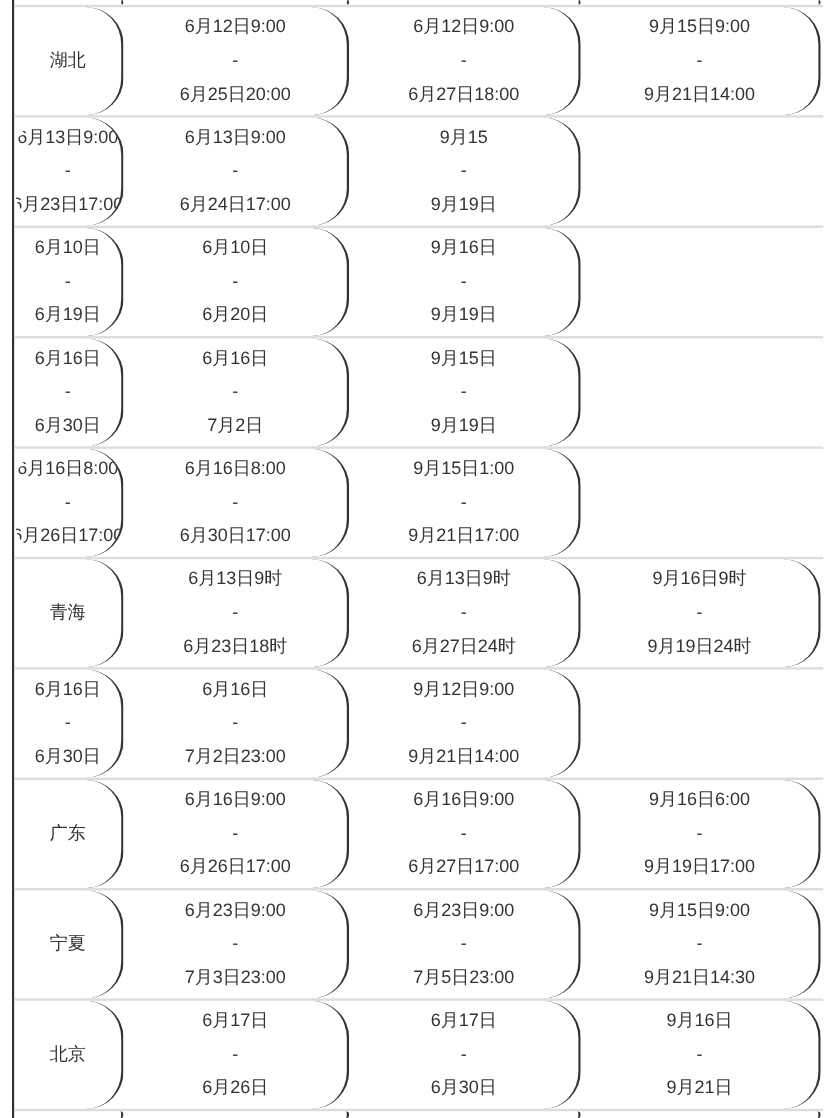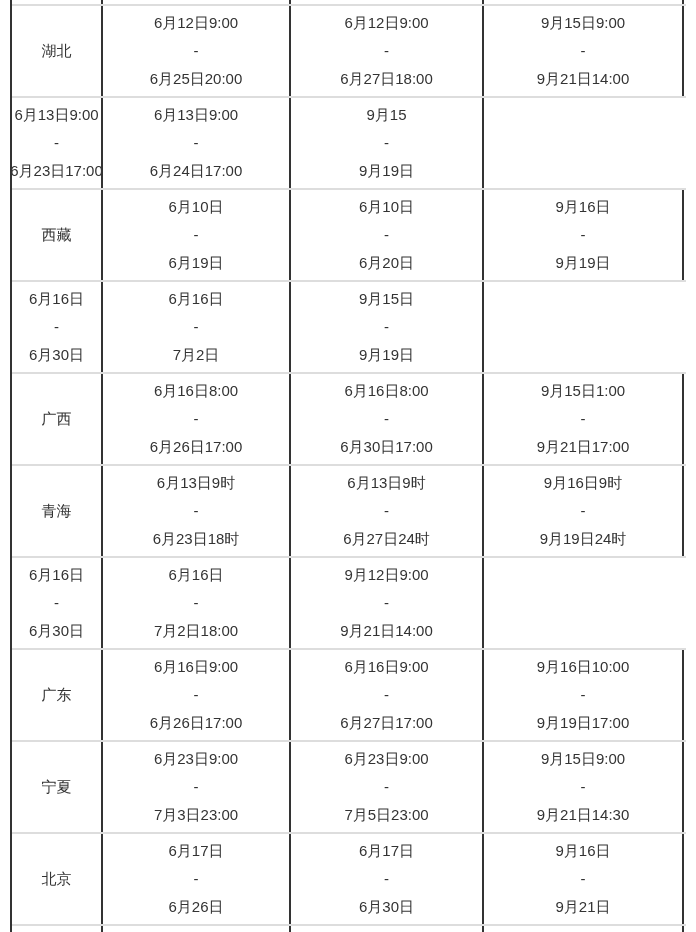--- a/index.html
+++ b/index.html
@@ -36,20 +36,21 @@
     height: 8px;
   }
   .cell {
     box-sizing: border-box;
     border-right: 2px solid #333333;
     display: flex;
     flex-direction: column;
     align-items: center;
     justify-content: center;
     overflow: hidden;
+    border-radius: 31px;
   }
   .province-cell {
     flex-direction: row;
   }
   .line {
     height: 28px;
     line-height: 28px;
     text-align: center;
     white-space: nowrap;
   }
@@ -99,23 +100,20 @@
       <div class="line">6月24日17:00</div>
     </div>
     <div class="cell">
       <div class="line">9月15</div>
       <div class="line">-</div>
       <div class="line">9月19日</div>
     </div>
   </div>
 
   <div class="row">
-    <div class="cell province-cell">
-      <span class="line">西藏</span>
-    </div>
     <div class="cell">
       <div class="line">6月10日</div>
       <div class="line">-</div>
       <div class="line">6月19日</div>
     </div>
     <div class="cell">
       <div class="line">6月10日</div>
       <div class="line">-</div>
       <div class="line">6月20日</div>
     </div>
@@ -138,23 +136,20 @@
       <div class="line">7月2日</div>
     </div>
     <div class="cell">
       <div class="line">9月15日</div>
       <div class="line">-</div>
       <div class="line">9月19日</div>
     </div>
   </div>
 
   <div class="row">
-    <div class="cell province-cell">
-      <span class="line">广西</span>
-    </div>
     <div class="cell">
       <div class="line">6月16日8:00</div>
       <div class="line">-</div>
       <div class="line">6月26日17:00</div>
     </div>
     <div class="cell">
       <div class="line">6月16日8:00</div>
       <div class="line">-</div>
       <div class="line">6月30日17:00</div>
     </div>
@@ -188,21 +183,21 @@
 
   <div class="row">
     <div class="cell">
       <div class="line">6月16日</div>
       <div class="line">-</div>
       <div class="line">6月30日</div>
     </div>
     <div class="cell">
       <div class="line">6月16日</div>
       <div class="line">-</div>
-      <div class="line">7月2日18:00</div>
+      <div class="line">7月2日23:00</div>
     </div>
     <div class="cell">
       <div class="line">9月12日9:00</div>
       <div class="line">-</div>
       <div class="line">9月21日14:00</div>
     </div>
   </div>
 
   <div class="row">
     <div class="cell province-cell">
@@ -212,21 +207,21 @@
       <div class="line">6月16日9:00</div>
       <div class="line">-</div>
       <div class="line">6月26日17:00</div>
     </div>
     <div class="cell">
       <div class="line">6月16日9:00</div>
       <div class="line">-</div>
       <div class="line">6月27日17:00</div>
     </div>
     <div class="cell">
-      <div class="line">9月16日10:00</div>
+      <div class="line">9月16日6:00</div>
       <div class="line">-</div>
       <div class="line">9月19日17:00</div>
     </div>
   </div>
 
   <div class="row">
     <div class="cell province-cell">
       <span class="line">宁夏</span>
     </div>
     <div class="cell">

